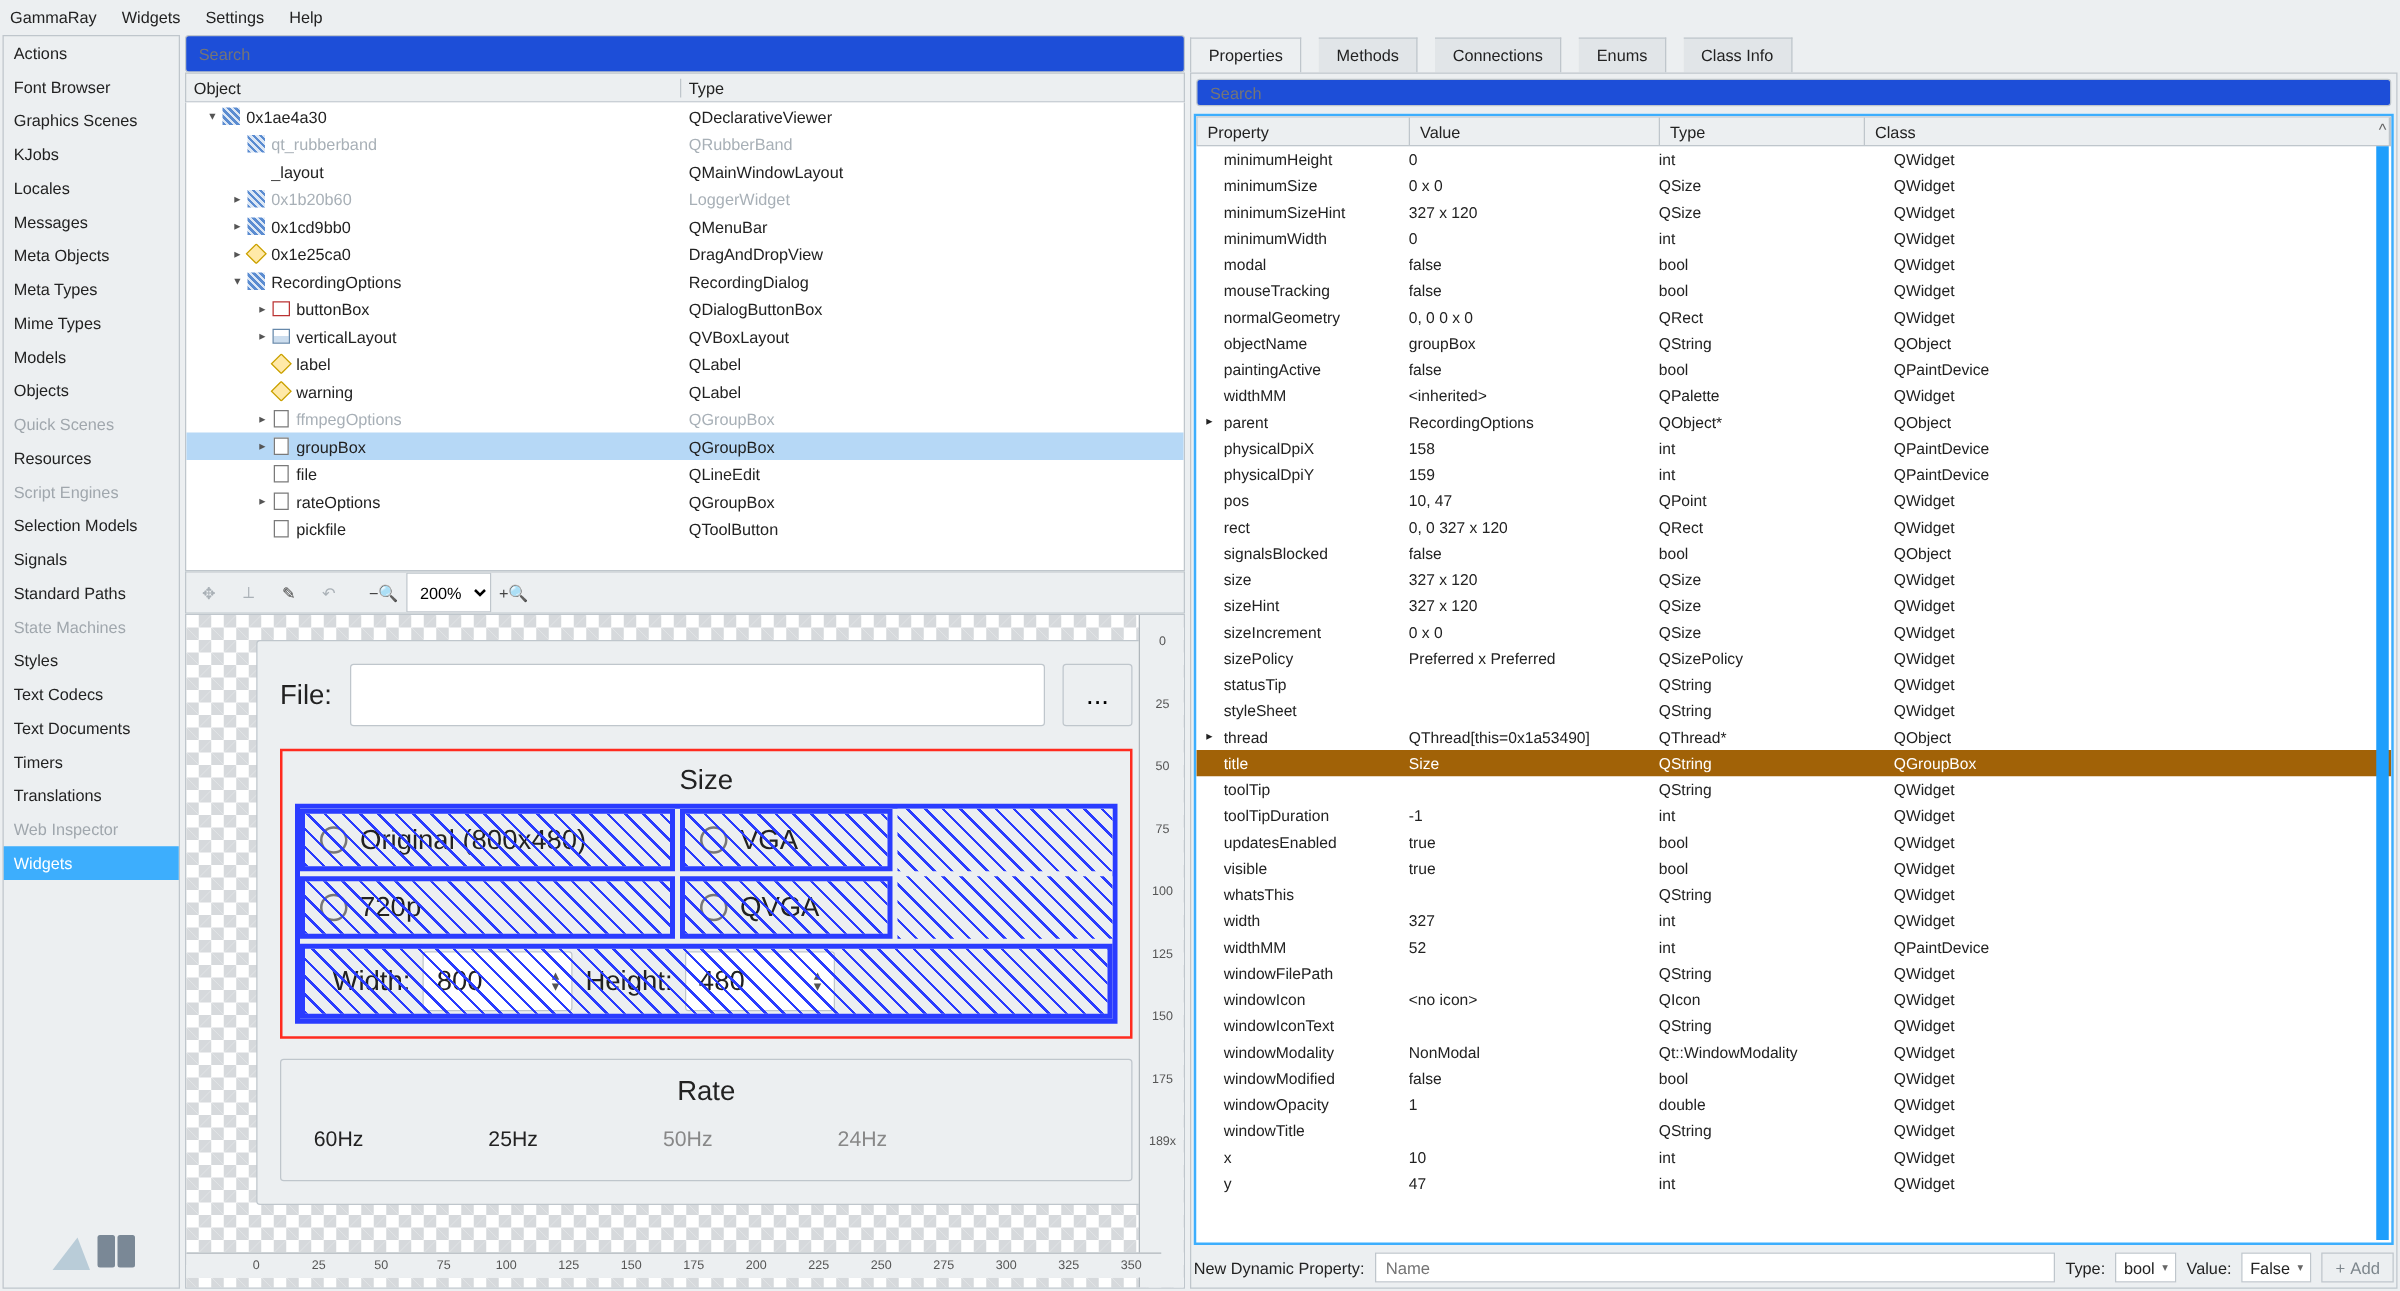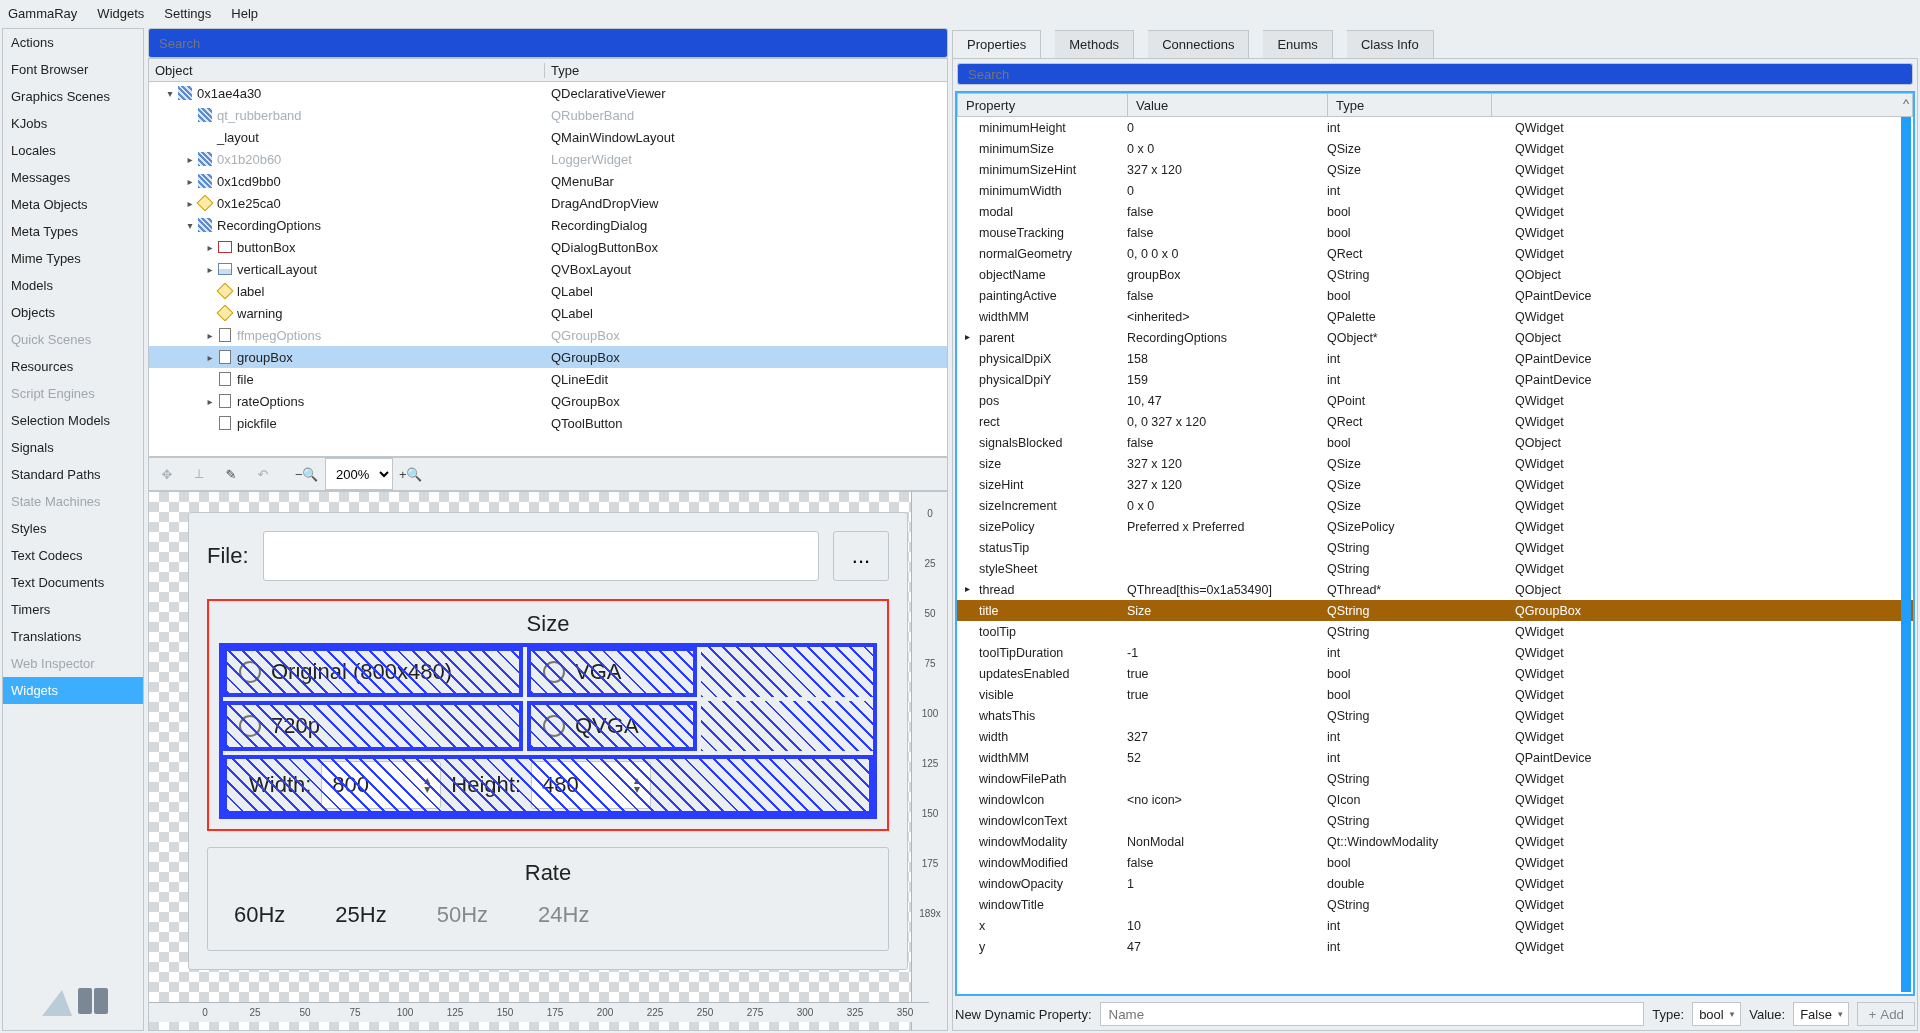--- a/index.html
+++ b/index.html
@@ -171,21 +171,21 @@
 .preview-ruler-right {
   position: absolute; right: 0; top: 0; bottom: 0; width: 36px;
   background: #eceff1;
   border-left: 1px solid #b0b7bc;
   font-size: 10px;
   color: #555;
 }
 .ruler-tick { position: absolute; text-align: center; width: 36px; }
 .preview-card {
   position: absolute;
-  left: 39px; top: 20px;
+  left: 56px; top: 20px;
   width: 720px;
   background: #eceff1;
   border: 1px solid #bfc6cc;
   border-radius: 3px;
   padding: 18px;
 }
 .file-row { display: flex; align-items: center; gap: 14px; margin-bottom: 18px; }
 .file-row label { font-size: 22px; }
 .file-row input {
   flex: 1; height: 50px; border: 1px solid #bfc6cc; background: #fff;
@@ -227,21 +227,21 @@
 .spin-arrows { font-size: 12px; color: #555; line-height: 9px; }
 .row-wh {
   grid-column: 1 / -1; display: flex; align-items: center; gap: 10px; padding: 6px 12px; font-size: 22px;
 }
 .group-rate {
   margin-top: 16px;
   border: 1px solid #bfc6cc;
   border-radius: 3px;
   padding: 12px;
 }
-.rate-grid { display: flex; gap: 40px; padding: 10px 4px; font-size: 22px; flex-wrap: wrap; }
+.rate-grid { display: flex; gap: 90px; padding: 10px 4px; font-size: 17px; flex-wrap: wrap; }
 .rate-opt { display: flex; align-items: center; gap: 10px; }
 .right {
   flex: 1;
   display: flex;
   flex-direction: column;
   margin: 2px;
   min-width: 0;
 }
 .tabs {
   display: flex;
@@ -672,20 +672,21 @@
       </div>
     <div class="prop-container">
       <div class="search-row" style="padding:4px">
         <input placeholder="Search" style="">
       </div>
       <div class="prop-table-wrap">
         <div class="prop-header">
           <div class="ph ph-prop">Property</div>
           <div class="ph ph-val">Value</div>
           <div class="ph ph-type">Type</div>
+          <div class="ph ph-class">Class</div>
           <div class="scroll-top-ind">^</div>
         </div>
         <div class="prop-body" id="prop-body">
             <div class="prop-row">
               <div class="pr-label">minimumHeight</div>
               <div class="pr-val">0</div>
               <div class="pr-type">int</div>
               <div class="pr-class">QWidget</div>
             </div>
             <div class="prop-row">

